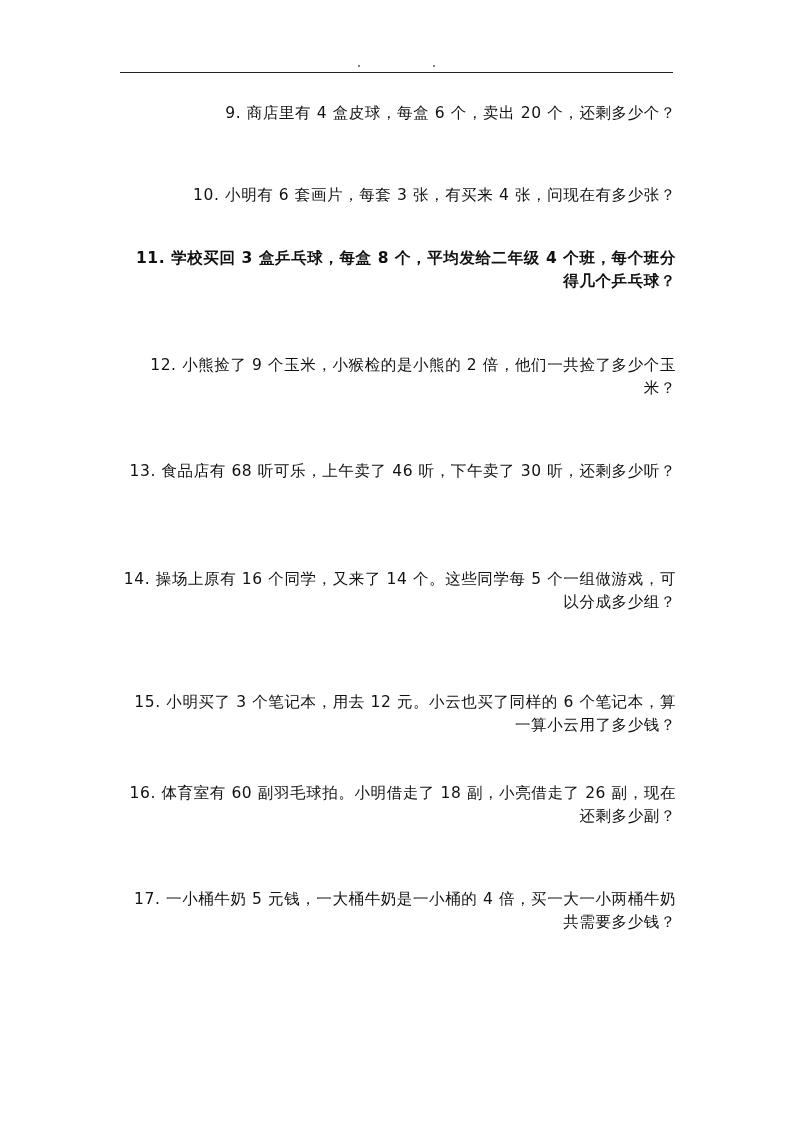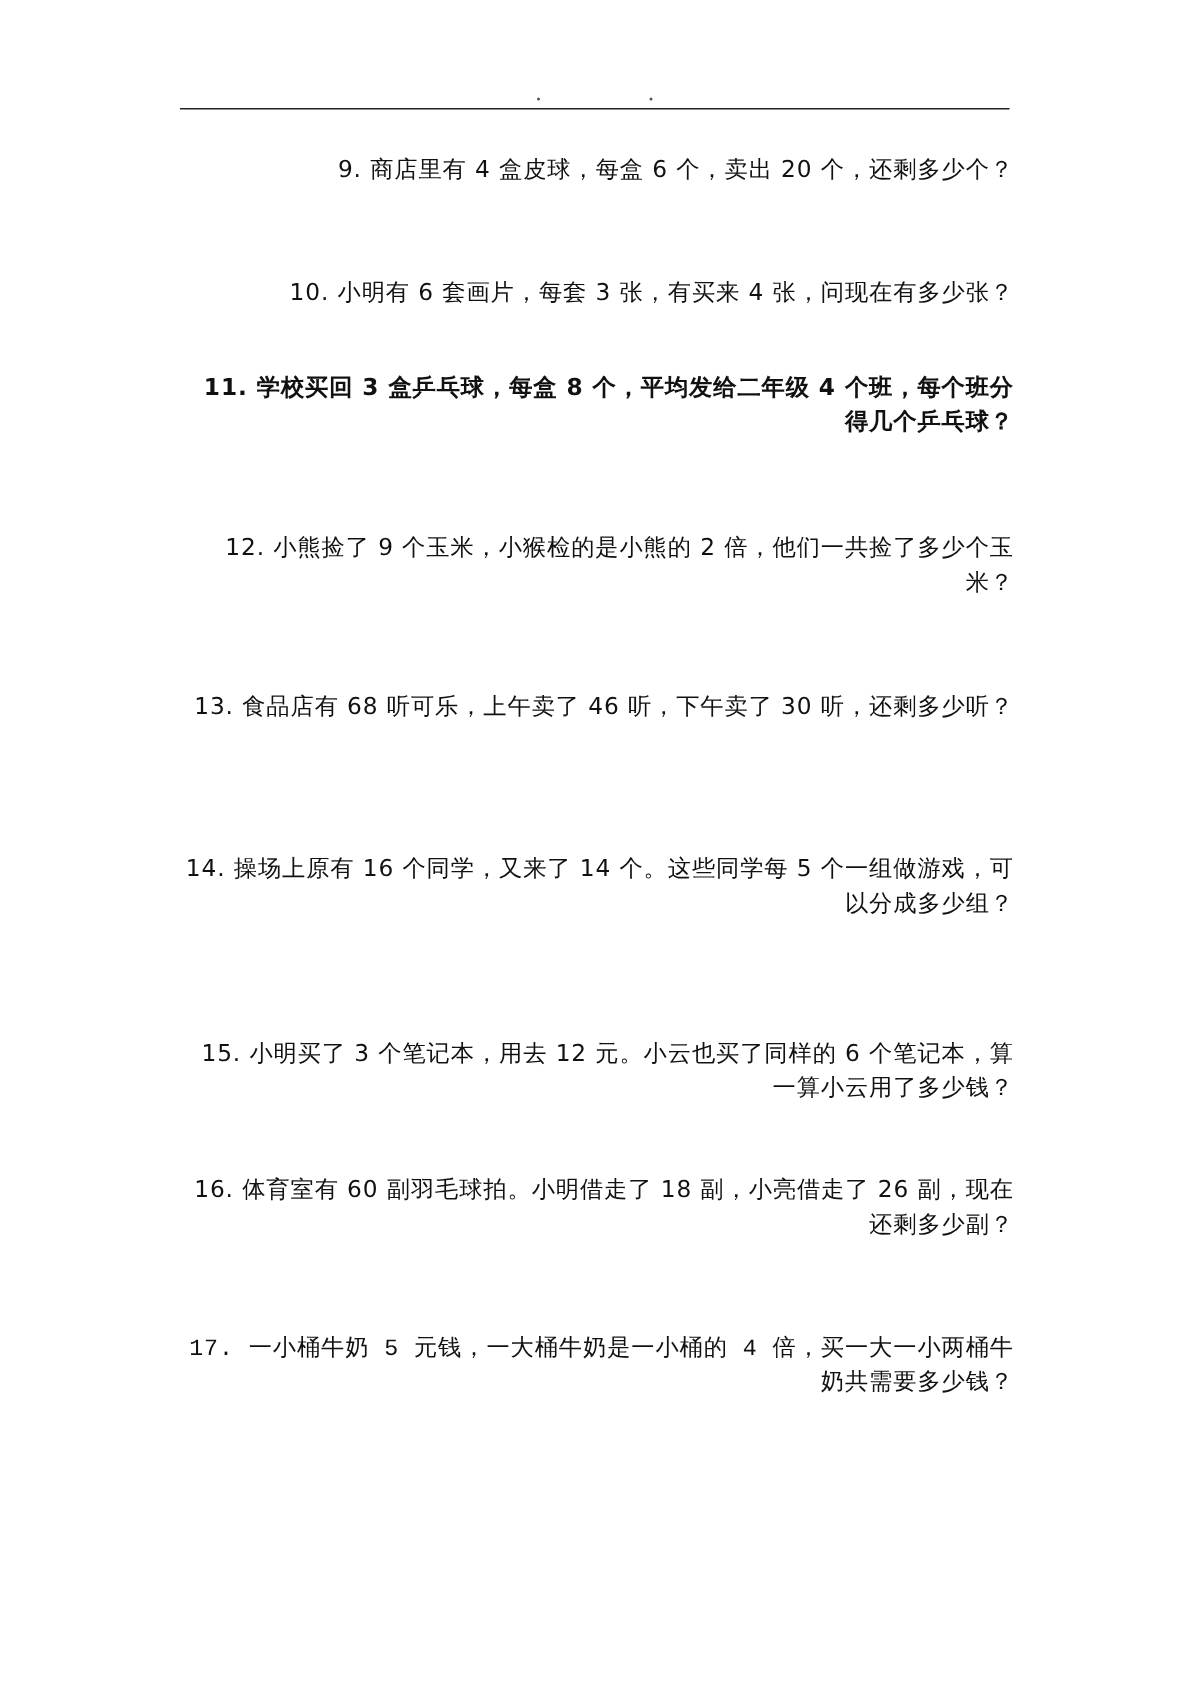--- a/index.html
+++ b/index.html
@@ -51,14 +51,14 @@
   <div class="header-rule"></div>
 
   <p class="question" style="top:102px;">9. 商店里有 4 盒皮球，每盒 6 个，卖出 20 个，还剩多少个？</p>
   <p class="question" style="top:184px;">10. 小明有 6 套画片，每套 3 张，有买来 4 张，问现在有多少张？</p>
   <p class="question" style="top:247px;font-weight:bold;">11. 学校买回 3 盒乒乓球，每盒 8 个，平均发给二年级 4 个班，每个班分得几个乒乓球？</p>
   <p class="question" style="top:354px;">12. 小熊捡了 9 个玉米，小猴检的是小熊的 2 倍，他们一共捡了多少个玉米？</p>
   <p class="question" style="top:460px;">13. 食品店有 68 听可乐，上午卖了 46 听，下午卖了 30 听，还剩多少听？</p>
   <p class="question" style="top:568px;">14. 操场上原有 16 个同学，又来了 14 个。这些同学每 5 个一组做游戏，可以分成多少组？</p>
   <p class="question" style="top:675px;margin-top:16px;">15. 小明买了 3 个笔记本，用去 12 元。小云也买了同样的 6 个笔记本，算一算小云用了多少钱？</p>
   <p class="question" style="top:782px;">16. 体育室有 60 副羽毛球拍。小明借走了 18 副，小亮借走了 26 副，现在还剩多少副？</p>
-  <p class="question" style="top:888px;font-family:Liberation Mono, monospace;">17. 一小桶牛奶 5 元钱，一大桶牛奶是一小桶的 4 倍，买一大一小两桶牛奶共需要多少钱？</p>
+  <p class="question" style="top:888px;">17. 一小桶牛奶 5 元钱，一大桶牛奶是一小桶的 4 倍，买一大一小两桶牛奶共需要多少钱？</p>
 </div>
 
 </body></html>

